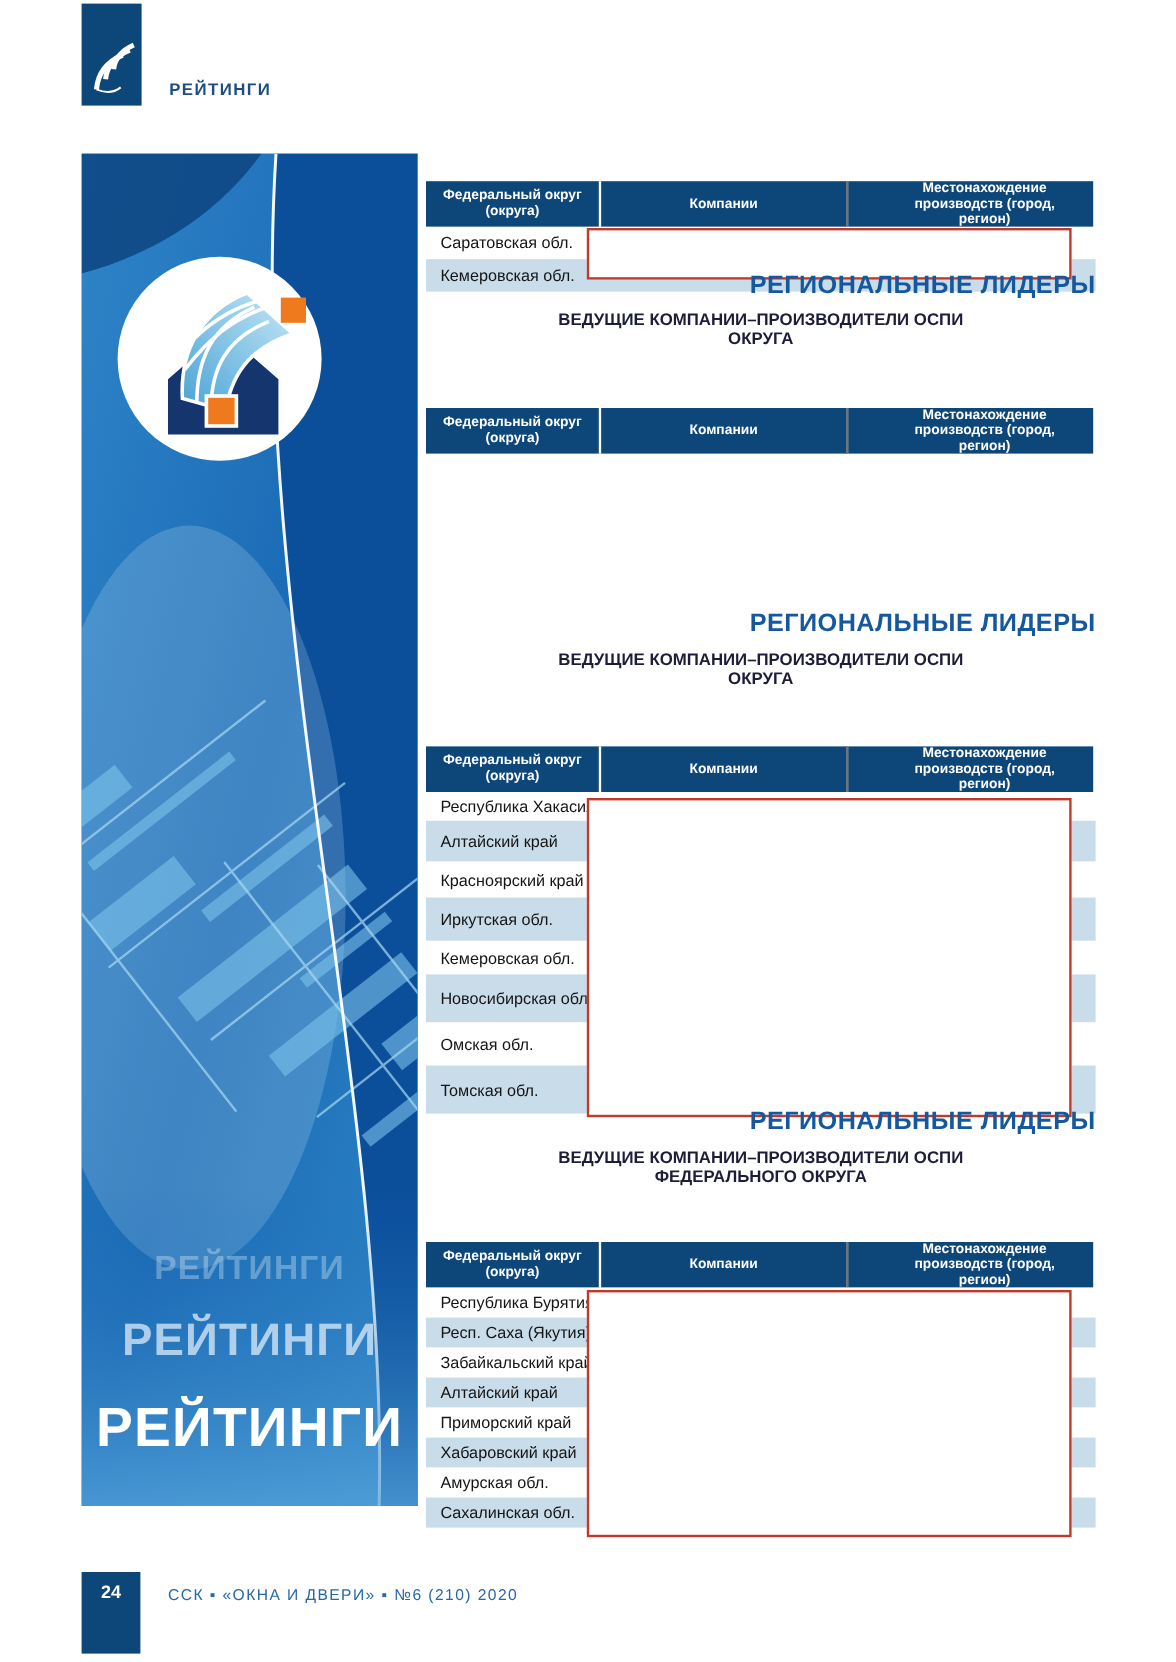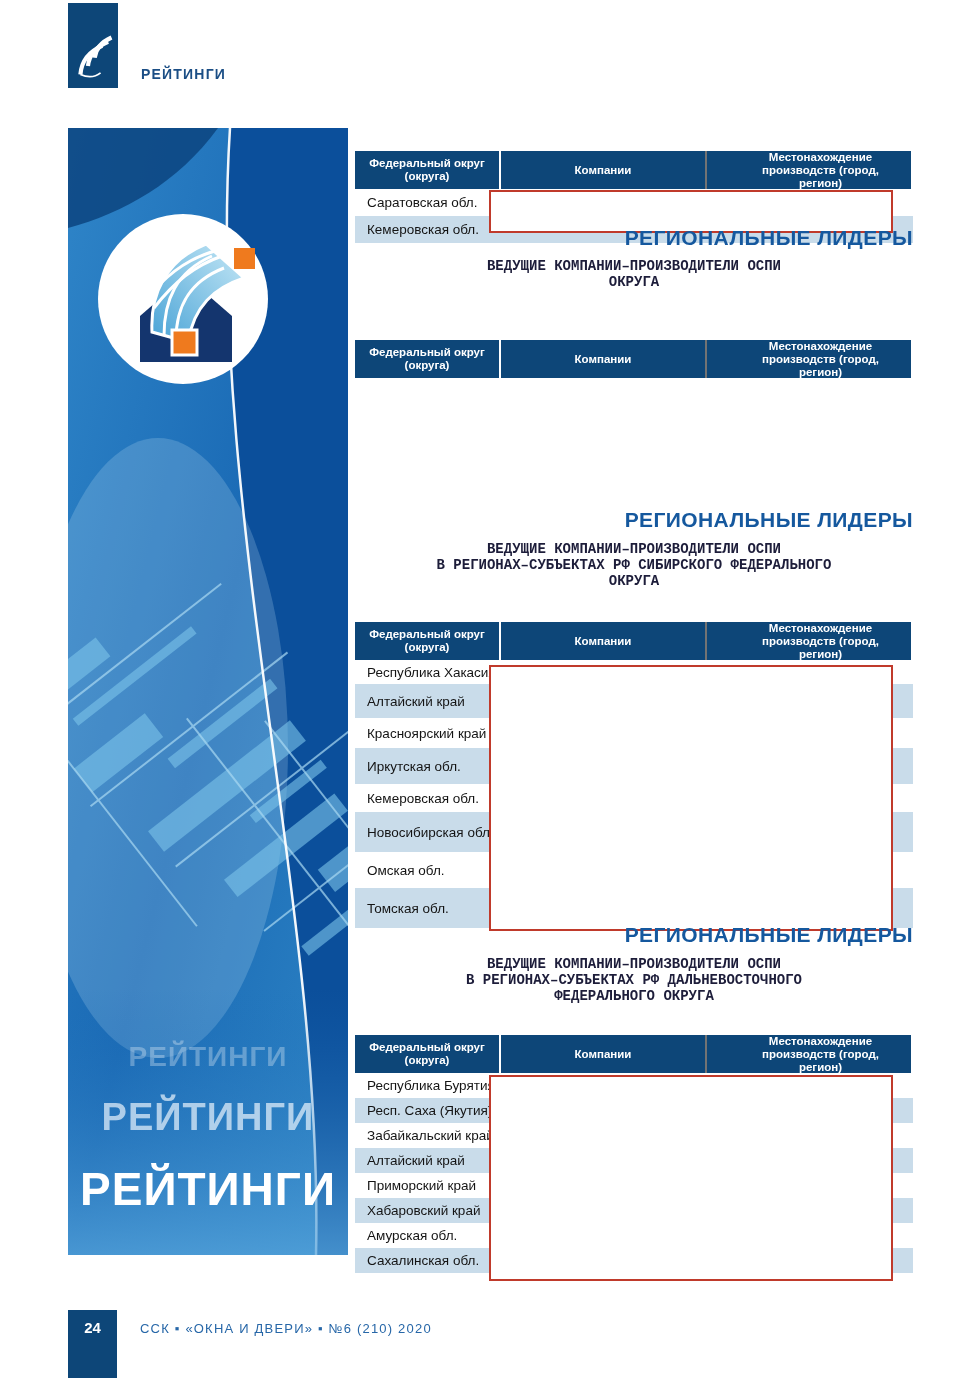--- a/index.html
+++ b/index.html
@@ -18,21 +18,21 @@
   .sidebar{left:68px;top:128px;width:280px;height:1127px;overflow:hidden;background:#1a6ab5;}
   .sidebar > svg.bg{position:absolute;left:0;top:0;}
   .circle-logo{position:absolute;left:28px;top:84px;width:174px;height:174px;}
   .wm{position:absolute;left:0;width:100%;text-align:center;font-weight:bold;line-height:1;letter-spacing:1px;white-space:nowrap;}
   .wm1{top:915px;font-size:28px;color:rgba(255,255,255,0.30);}
   .wm2{top:970px;font-size:38px;color:rgba(240,248,255,0.68);}
   .wm3{top:1038px;font-size:46px;color:#ffffff;}
 
   
   .main-title{left:355px;width:558px;text-align:right;font-size:21px;font-weight:bold;color:#15589e;letter-spacing:0.4px;}
-  .main-sub{left:355px;width:558px;text-align:center;font-size:14px;font-weight:bold;color:#1d1d3a;line-height:16px;font-family:Liberation Mono, monospace;}
+  .main-sub{left:355px;width:558px;text-align:center;font-size:14px;font-weight:bold;color:#1d1d3a;line-height:16px;}
 
   .rtable{left:355px;width:558px;}
   .thead{display:flex;height:38px;margin-top:20px;}
   .th{background:#0d4678;color:#ffffff;font-weight:bold;font-size:11.5px;line-height:13px;
       display:flex;align-items:center;justify-content:center;text-align:center;
       padding:2px 10px;box-sizing:border-box;}
   .th1{width:146px;border-right:2px solid #ffffff;}
   .th2{width:206px;border-right:2px solid #737373;}
   .th3{width:204px;padding-left:33px;}
   .tbody{position:relative;}
@@ -167,21 +167,20 @@
   <div class="thead">
     <div class="th th1">Федеральный округ (округа)</div>
     <div class="th th2">Компании</div>
     <div class="th th3">Местонахождение производств (город, регион)</div>
   </div>
 </div>
 
 <div class="abs main-title" style="top:508px;">РЕГИОНАЛЬНЫЕ ЛИДЕРЫ</div>
 <div class="abs main-sub" style="top:541px;">
   <div>ВЕДУЩИЕ КОМПАНИИ–ПРОИЗВОДИТЕЛИ ОСПИ</div>
-  <div>В РЕГИОНАХ–СУБЪЕКТАХ РФ СИБИРСКОГО ФЕДЕРАЛЬНОГО</div>
   <div>ОКРУГА</div>
 </div>
 
 <div class="abs rtable" style="top:602px;">
   <div class="thead">
     <div class="th th1">Федеральный округ (округа)</div>
     <div class="th th2">Компании</div>
     <div class="th th3">Местонахождение производств (город, регион)</div>
   </div>
   <div class="tbody">
@@ -209,21 +208,20 @@
     <div class="trow blue" style="height:40px">
         <span class="region">Томская обл.</span>
       </div>
     <div class="redaction" style="top:5px;height:266px;"></div>
   </div>
 </div>
 
 <div class="abs main-title" style="top:923px;">РЕГИОНАЛЬНЫЕ ЛИДЕРЫ</div>
 <div class="abs main-sub" style="top:956px;">
   <div>ВЕДУЩИЕ КОМПАНИИ–ПРОИЗВОДИТЕЛИ ОСПИ</div>
-  <div>В РЕГИОНАХ–СУБЪЕКТАХ РФ ДАЛЬНЕВОСТОЧНОГО</div>
   <div>ФЕДЕРАЛЬНОГО ОКРУГА</div>
 </div>
 
 <div class="abs rtable" style="top:1015px;">
   <div class="thead">
     <div class="th th1">Федеральный округ (округа)</div>
     <div class="th th2">Компании</div>
     <div class="th th3">Местонахождение производств (город, регион)</div>
   </div>
   <div class="tbody">

